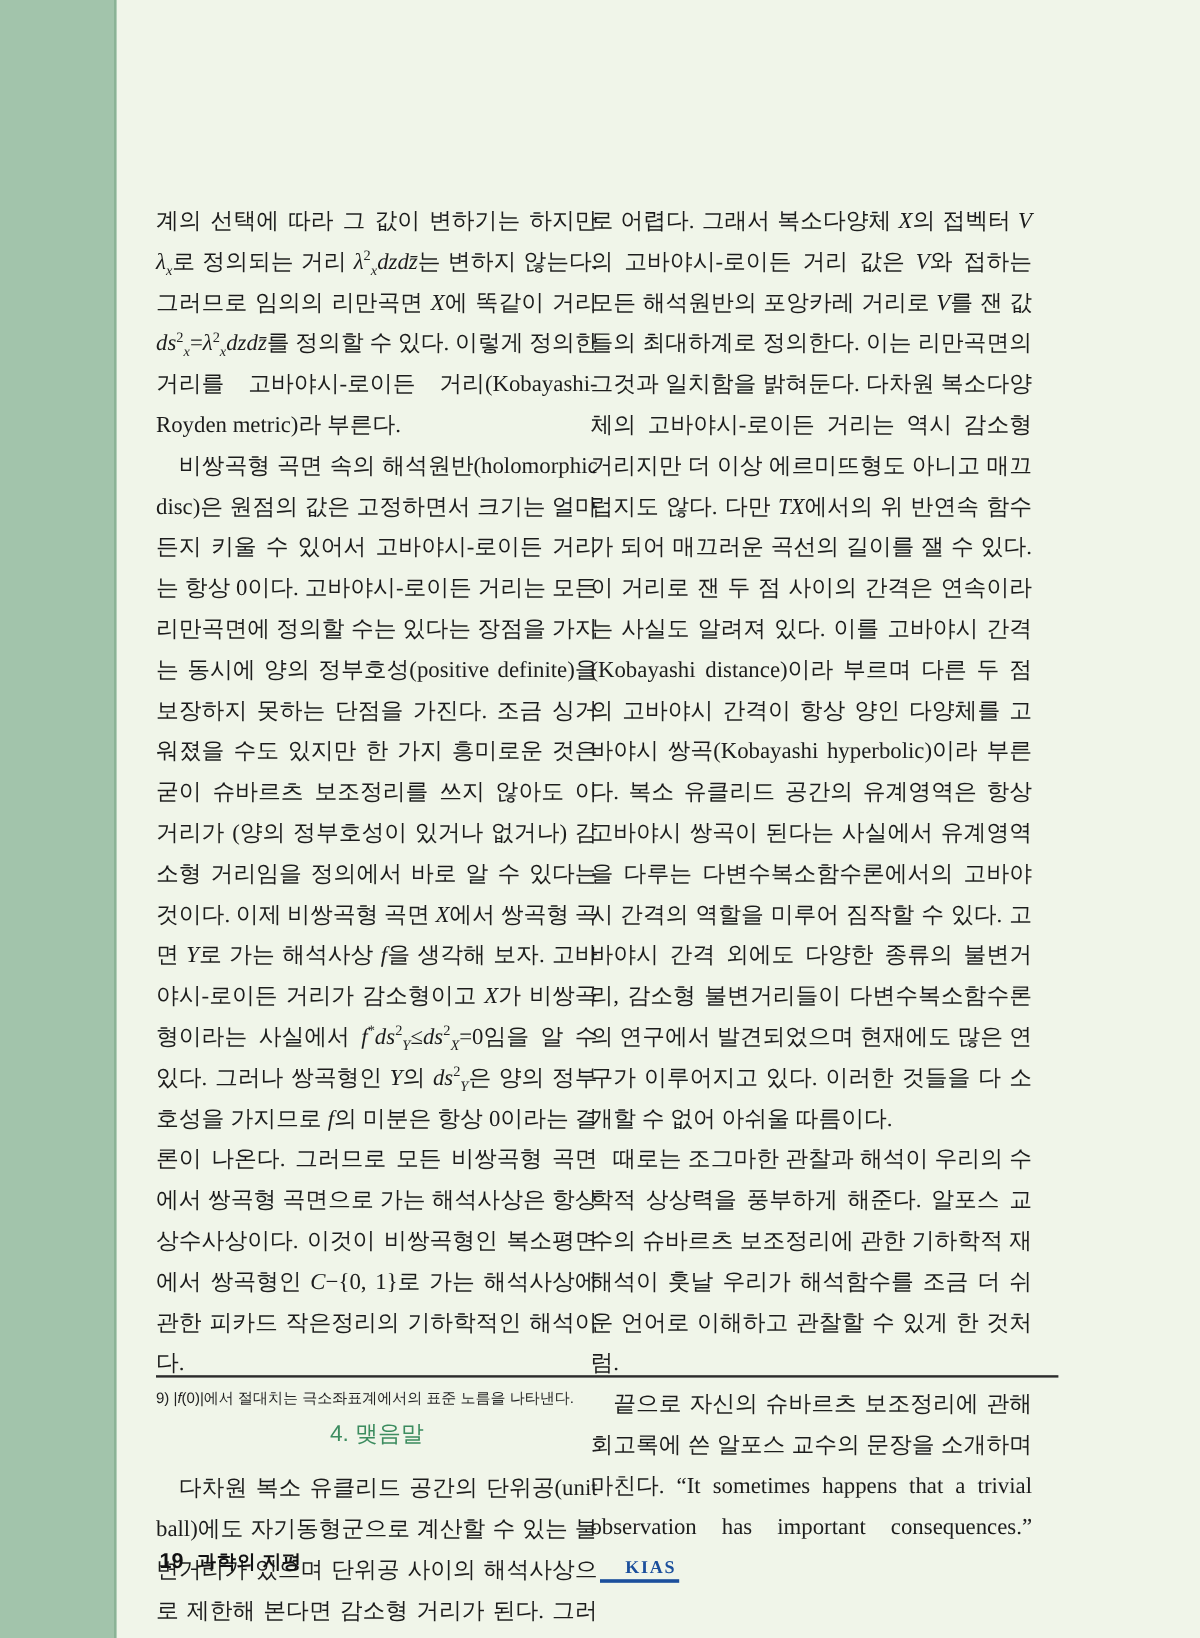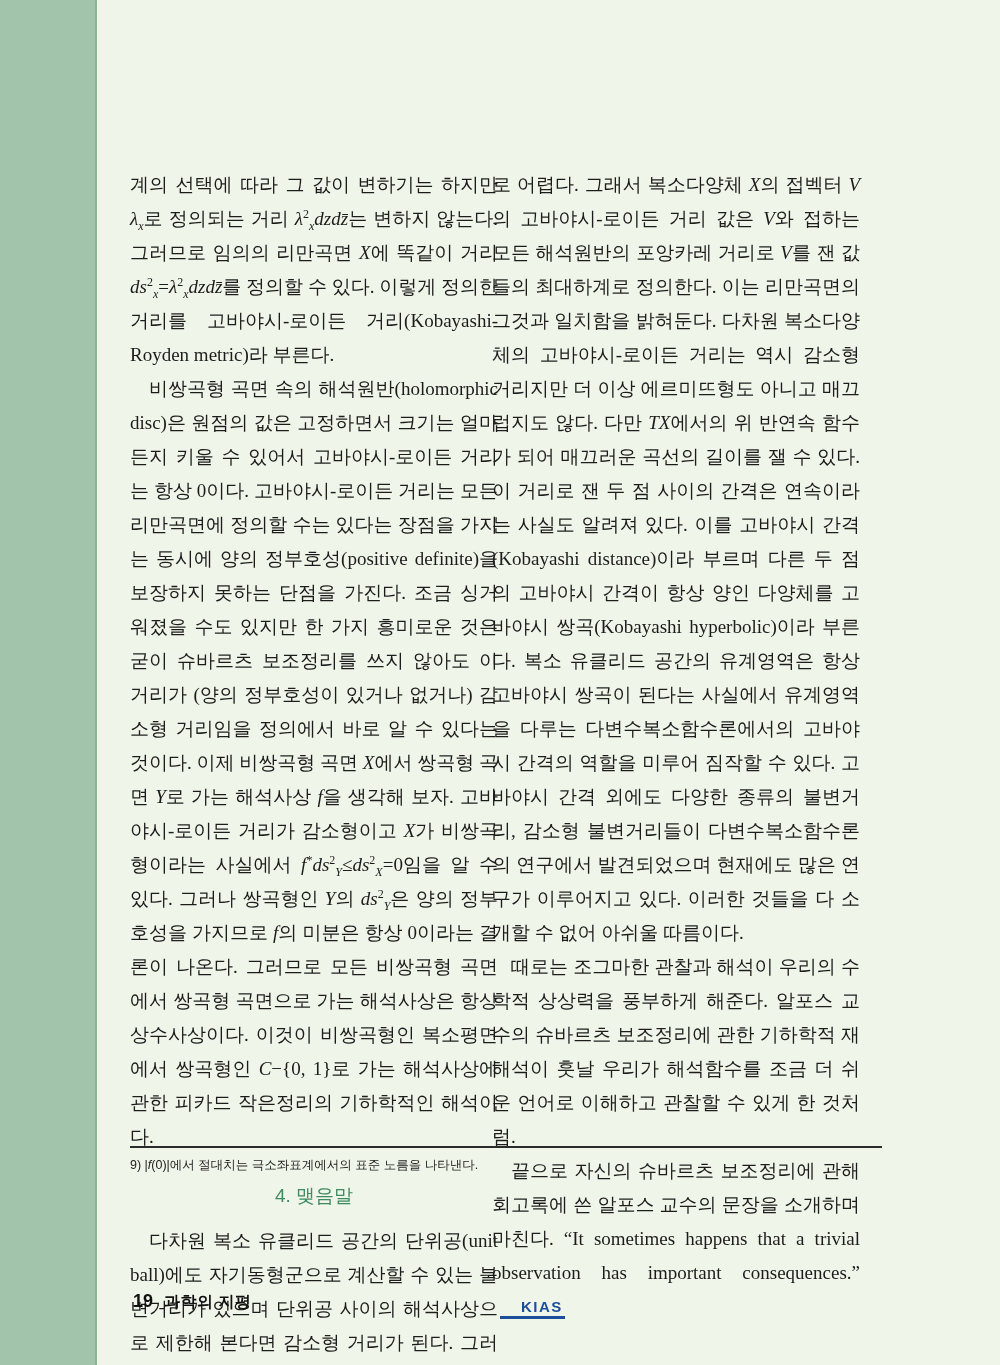--- a/index.html
+++ b/index.html
@@ -30,21 +30,21 @@
     font-family:"Liberation Sans","DejaVu Sans",sans-serif;
     font-size:19px;line-height:28px;color:var(--heading);
     margin:28px 0 14px 0;font-weight:400;text-align:center;text-indent:0;
   }
   .r-b{font-weight:400;}
   .r-i{font-style:italic;}
   .r-sup{vertical-align:super;font-size:12px;line-height:0;}
   .r-sub{vertical-align:sub;font-size:12px;line-height:0;}
   .kias-logo{
     display:inline-block;
-    font-family:Liberation Sans, sans-serif;
+    font-family:Liberation Serif, serif;
     font-weight:700;font-size:15px;color:var(--kias);
     letter-spacing:1.5px;line-height:16px;
     border-bottom:3px solid var(--kias);padding:0 2px 1px 2px;margin-left:8px;
     transform:translateY(-1px);
   }
   .footnotes{
     position:absolute;left:130px;top:1146px;width:752px;
     border-top:2px solid var(--rule);padding-top:7px;
     font-family:"Liberation Sans","DejaVu Sans",sans-serif;
     font-size:12.5px;line-height:20px;color:#222;text-align:left;

